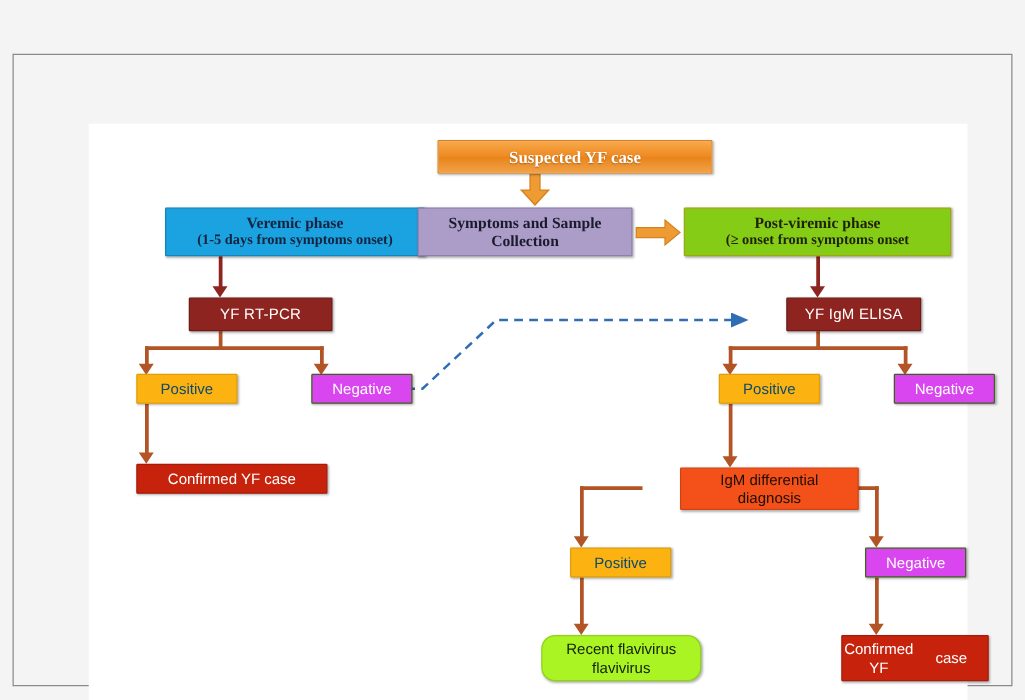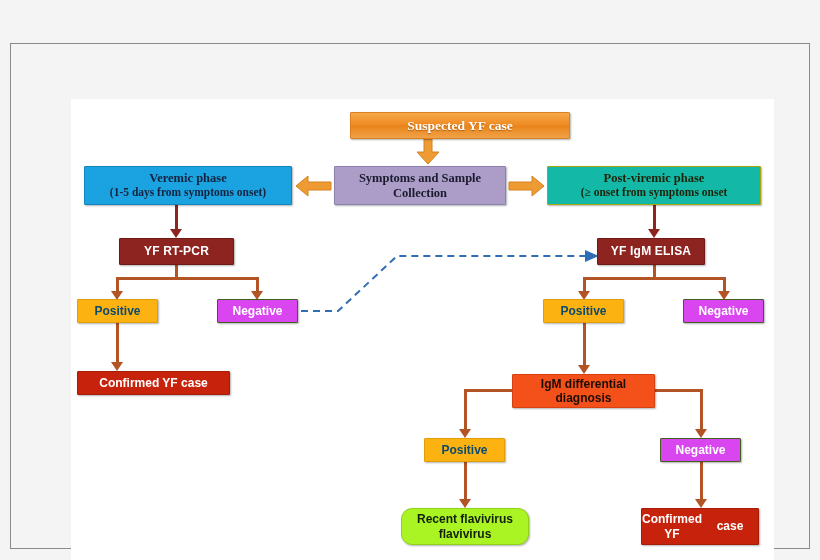--- a/index.html
+++ b/index.html
@@ -33,43 +33,44 @@
     text-align:center;
     line-height:1.18;
     border-radius:1px;
     box-shadow:1px 1px 2px rgba(0,0,0,.30);
     z-index:5;
   }
   .node span{display:block;width:100%;}
 
   
   .serif{font-family:"Liberation Serif",serif;font-weight:bold;}
-  .sans{font-family:"Liberation Sans",sans-serif;font-weight:bold;}
+  .sans{font-family:"Liberation Sans",sans-serif;font-weight:normal;margin-left:32px;}
 
   .n-suspected{
     background:linear-gradient(180deg,#f7a94b 0%,#ef8a22 48%,#e98419 52%,#f0a249 100%);
     border:1px solid #d98020;
     color:#ffffff;
     text-shadow:0 1px 1px rgba(120,60,0,.55);
     font-size:13.5px;
   }
   .n-symptoms{
     background:#ab9cc8;
     border:1px solid #8e80ad;
     color:#1b1b2e;
     font-size:12.5px;
   }
   .n-veremic{
     background:#1aa3e0;
     border:1px solid #1285bb;
     color:#14233f;
     font-size:12.5px;
+    margin-left:48px;
   }
   .n-postviremic{
-    background:#14b8a6;
+    background:#84cc16;
     border:1px solid #a3a50e;
     color:#1f2208;
     font-size:12.5px;
   }
   .n-test{
     background:#8e2420;
     border:1px solid #6e1a17;
     color:#ffffff;
     font-size:12px;
     letter-spacing:.2px;

